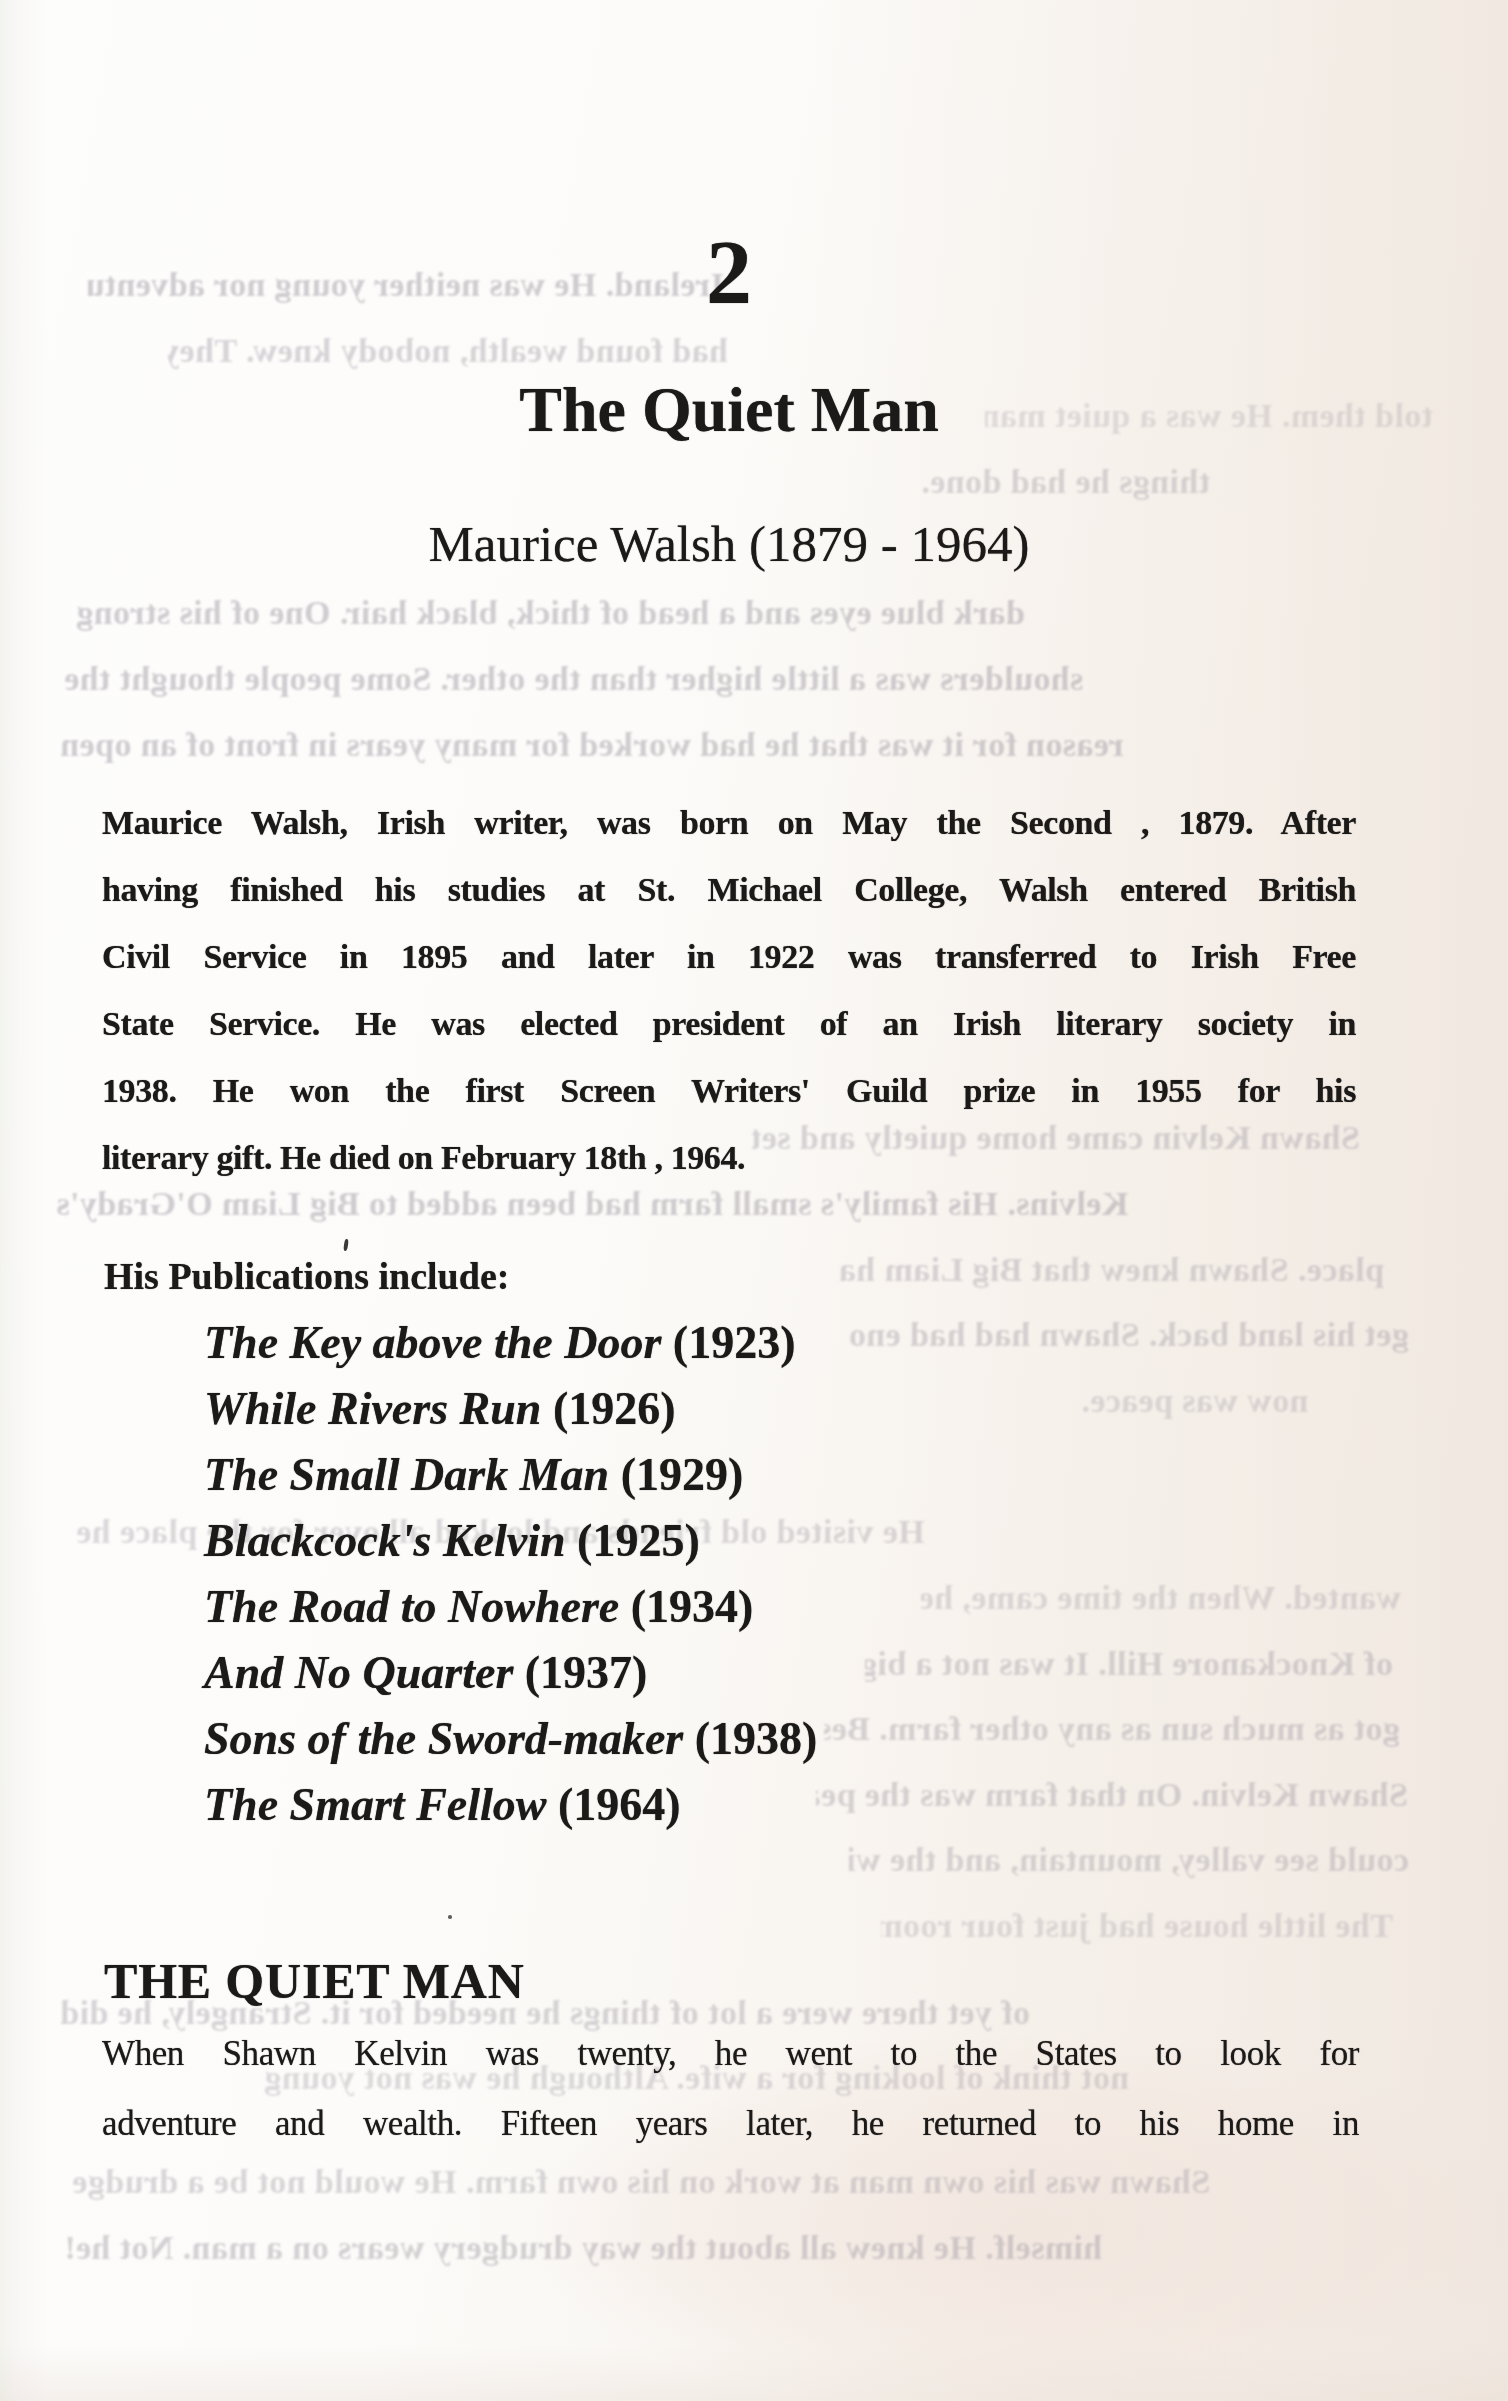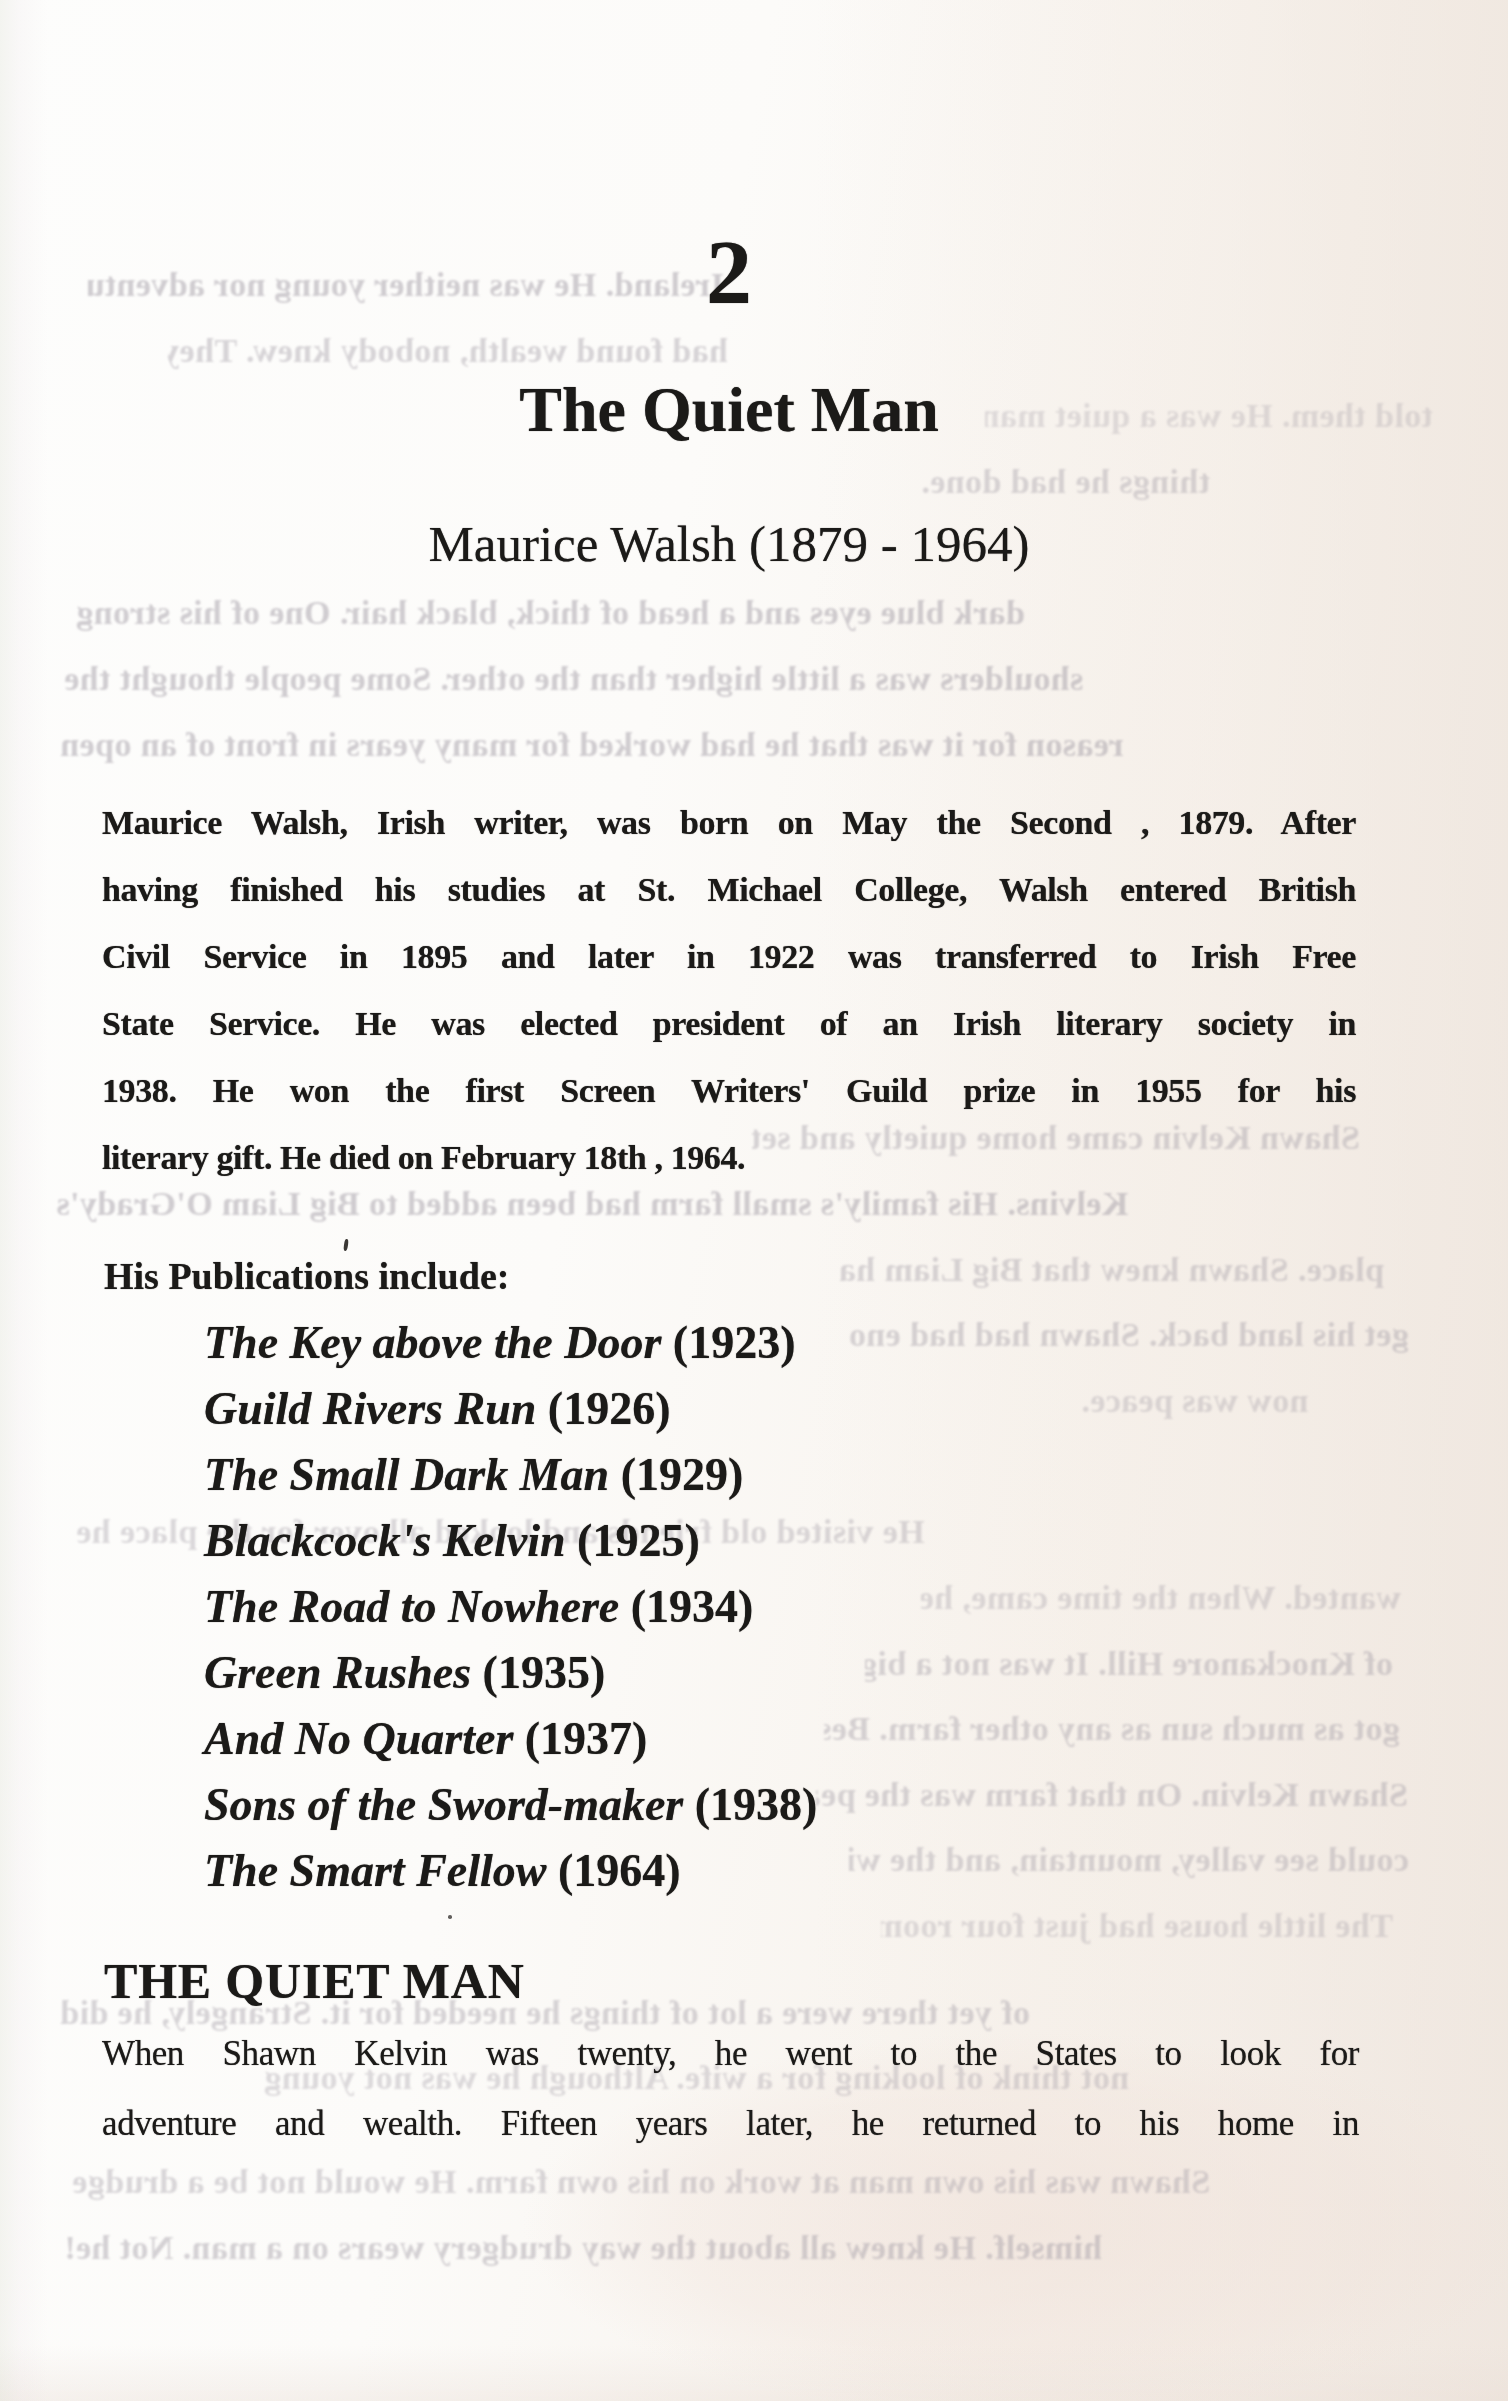--- a/index.html
+++ b/index.html
@@ -100,25 +100,24 @@
       <div class="line just">Civil Service in 1895 and later in 1922 was transferred to Irish Free</div>
       <div class="line just">State Service. He was elected president of an Irish literary society in</div>
       <div class="line just">1938. He won the first Screen Writers' Guild prize in 1955 for his</div>
       <div class="line">literary gift. He died on February 18th , 1964.</div>
     </div>
 
     <div class="blk pub-head">His Publications include:</div>
 
     <ul class="blk pubs">
       <li><span class="pt">The Key above the Door</span> <span class="py">(1923)</span></li>
-      <li><span class="pt">Guild Rivers Run</span> <span class="py">(1926)</span></li>
+      <li><span class="pt">While Rivers Run</span> <span class="py">(1926)</span></li>
       <li><span class="pt">The Small Dark Man</span> <span class="py">(1929)</span></li>
       <li><span class="pt">Blackcock's Kelvin</span> <span class="py">(1925)</span></li>
       <li><span class="pt">The Road to Nowhere</span> <span class="py">(1934)</span></li>
-      <li><span class="pt">Green Rushes</span> <span class="py">(1935)</span></li>
       <li><span class="pt">And No Quarter</span> <span class="py">(1937)</span></li>
       <li><span class="pt">Sons of the Sword-maker</span> <span class="py">(1938)</span></li>
       <li><span class="pt">The Smart Fellow</span> <span class="py">(1964)</span></li>
     </ul>
 
     <div class="blk story-head">THE QUIET MAN</div>
 
     <div class="blk story">
       <div class="line just">When Shawn Kelvin was twenty, he went to the States to look for</div>
       <div class="line just">adventure and wealth. Fifteen years later, he returned to his home in</div>

